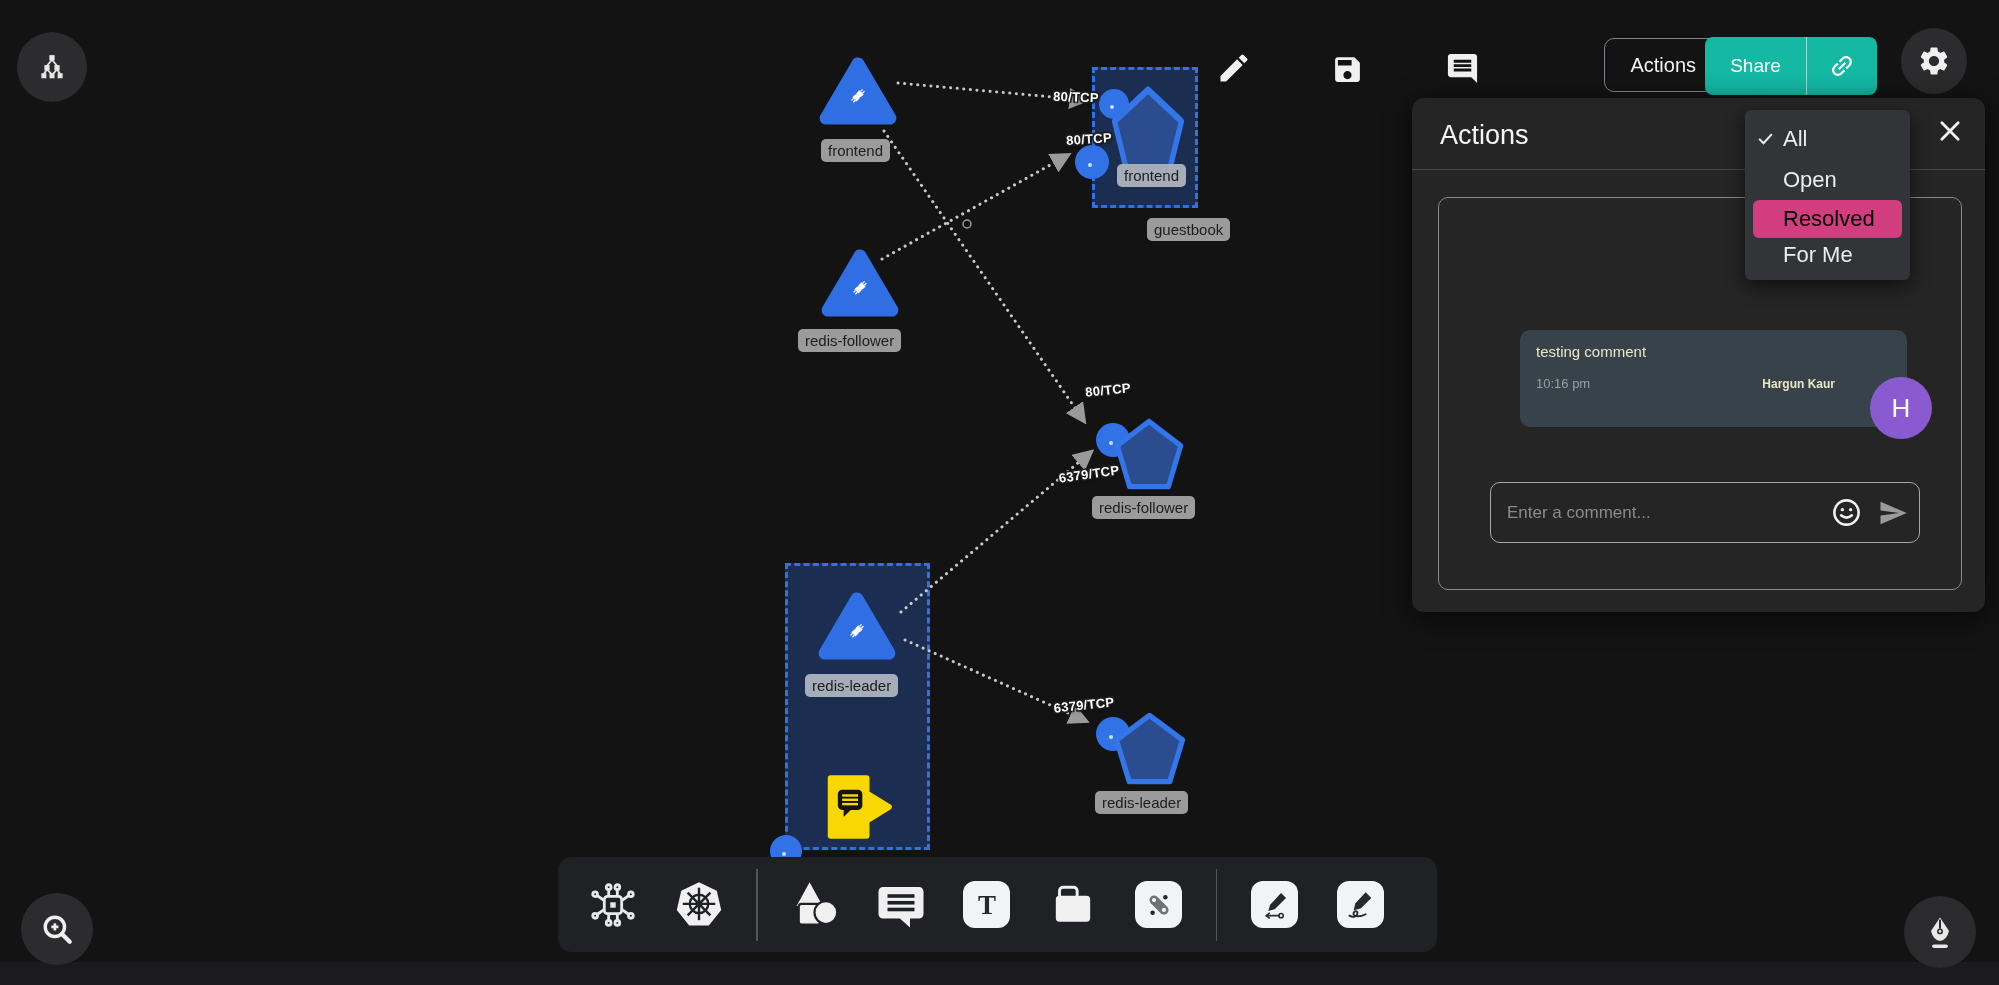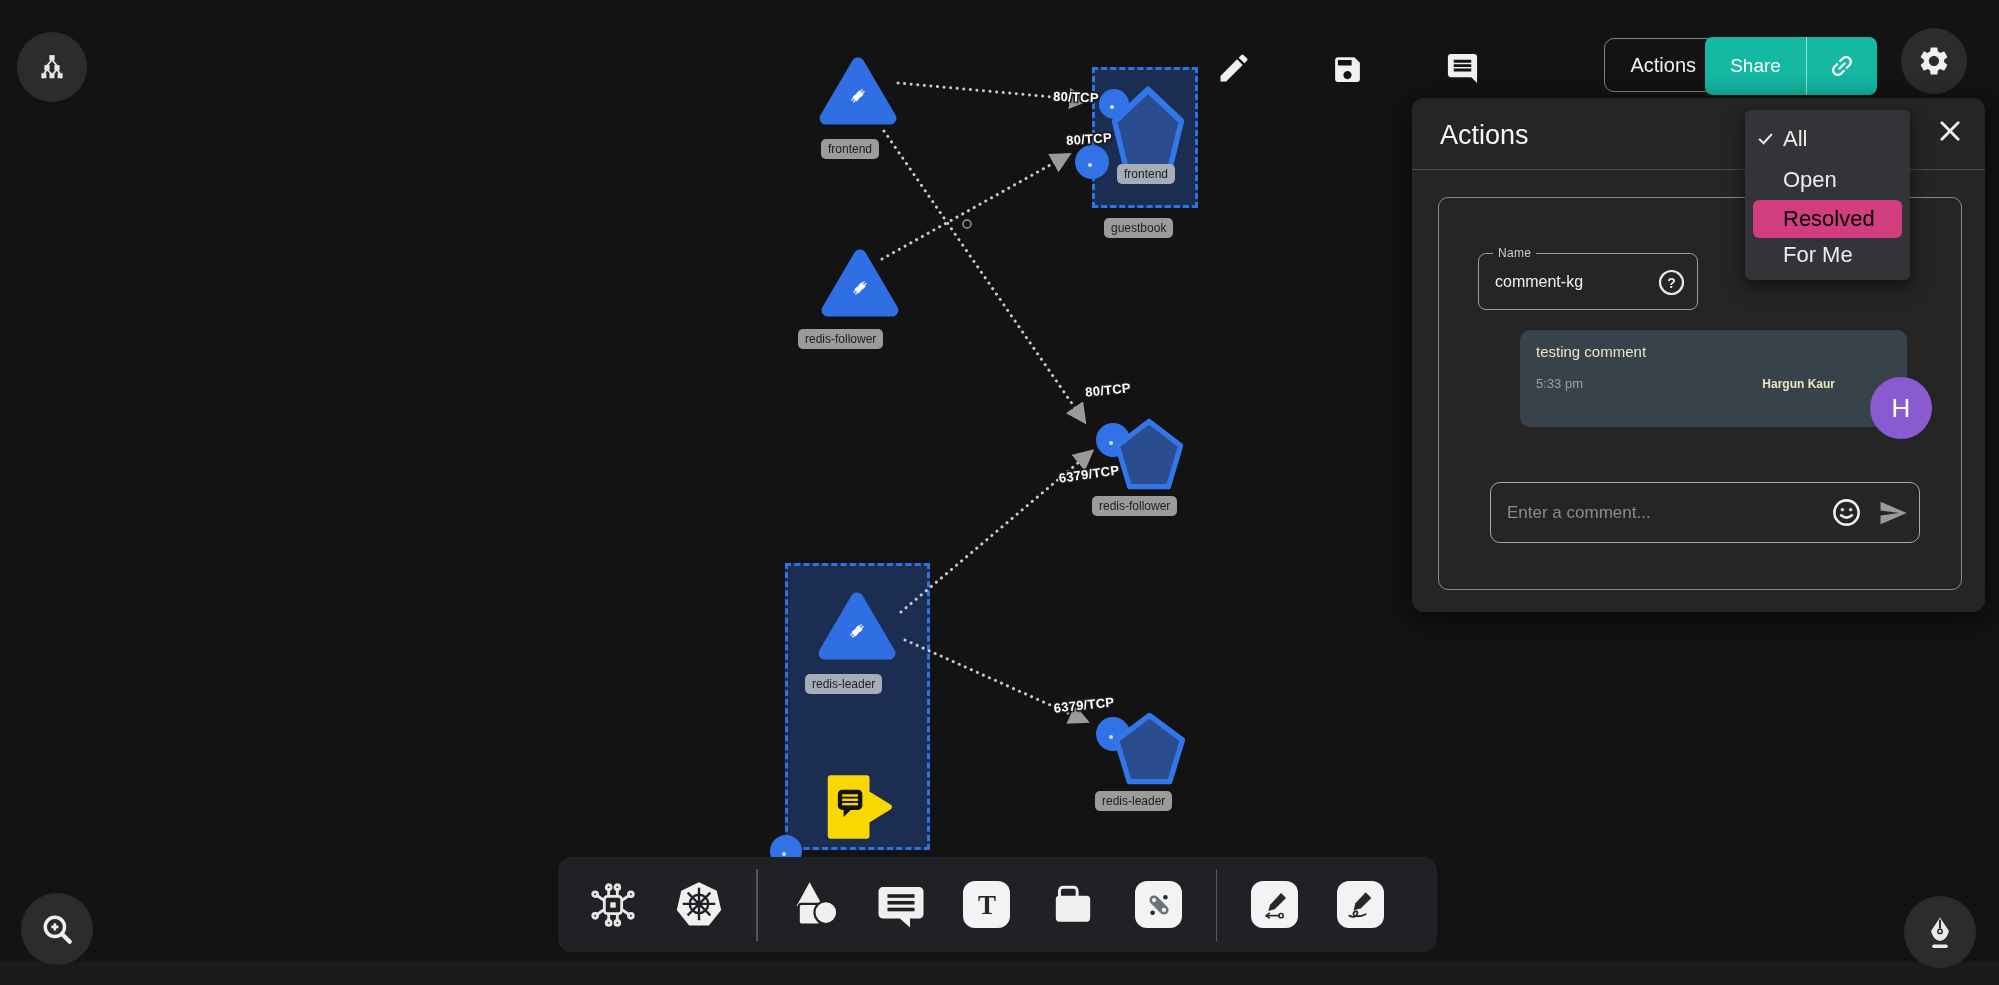--- a/index.html
+++ b/index.html
@@ -26,21 +26,21 @@
   .share-btn .divider{width:1px;background:rgba(255,255,255,.55);}
   .share-btn .linkpart{width:70px;display:flex;align-items:center;justify-content:center;}
   .circle-btn{
     border-radius:50%;background:#2c2c2e;display:flex;align-items:center;justify-content:center;
   }
   
   .sel-box{
     box-sizing:border-box;border:3px dashed #2f72e5;background:rgba(47,104,212,.32);
   }
   .pill{
-    background:#9b9b9b;color:#1d1d1d;font-size:12px;line-height:1;
+    background:#9b9b9b;color:#1d1d1d;font-size:15px;line-height:1;
     padding:4px 7px;border-radius:5px;white-space:nowrap;
   }
   .pill.light{background:#a6adb8;}
   .port{border-radius:50%;background:#3173e6;}
   .port .dot{position:absolute;width:4px;height:4px;border-radius:50%;background:#cfe0ff;left:38%;top:52%;}
   .edge-label{
     color:#fff;font-size:13px;font-weight:700;letter-spacing:.3px;white-space:nowrap;
     text-shadow:-1.5px -1.5px 0 #1d1d1d,1.5px -1.5px 0 #1d1d1d,-1.5px 1.5px 0 #1d1d1d,1.5px 1.5px 0 #1d1d1d,0 2px 3px rgba(0,0,0,.6);
   }
   
@@ -130,21 +130,21 @@
     </svg>
   </div>
   <div class="abs pill" style="left:821px;top:139px;">frontend</div>
 
   <div class="abs" style="left:1110px;top:83px;width:76px;height:98px;">
     <svg width="76" height="98" viewBox="0 0 100 100" preserveAspectRatio="none">
       <polygon points="50,7 94,39 77,93 23,93 6,39" fill="#2b4d90" stroke="#3376ea" stroke-width="7" stroke-linejoin="round"></polygon>
     </svg>
   </div>
   <div class="abs pill light" style="left:1117px;top:164px;">frontend</div>
-  <div class="abs pill" style="left:1104px;top:218px;">guestbook</div>
+  <div class="abs pill" style="left:1147px;top:218px;">guestbook</div>
 
   <div class="abs port" style="left:1099px;top:89px;width:30px;height:30px;">
       <i class="dot"></i>
     </div>
   <div class="abs port" style="left:1075px;top:145px;width:34px;height:34px;">
       <i class="dot"></i>
     </div>
   <div class="abs port" style="left:1096px;top:423px;width:34px;height:34px;">
       <i class="dot"></i>
     </div>
@@ -297,35 +297,25 @@
       <g stroke="#f0f0f0" stroke-width="2.4" stroke-linecap="round">
           <line x1="5" y1="5" x2="19" y2="19"></line>
           <line x1="19" y1="5" x2="5" y2="19"></line>
         </g>
     </svg>
   </div>
   <div class="abs panel-divider" style="left:0;top:71px;width:573px;"></div>
 
   <div class="abs inner-box" style="left:26px;top:99px;width:524px;height:393px;"></div>
 
-  <div class="abs name-field" style="left:66px;top:155px;width:220px;height:57px;">
-    <span class="name-legend">Name</span>
-    <span class="abs name-value" style="left:16px;top:19px;">comment-kg</span>
-    <div class="abs" style="left:179px;top:15px;width:27px;height:27px;">
-      <svg width="27" height="27" viewBox="0 0 27 27">
-        <circle cx="13.5" cy="13.5" r="11.5" fill="none" stroke="#e8e8e8" stroke-width="2.2"></circle>
-        <text x="13.5" y="18.5" text-anchor="middle" font-size="14" font-weight="bold" fill="#e8e8e8" font-family="Liberation Sans, sans-serif">?</text>
-      </svg>
-    </div>
-  </div>
 
   <div class="abs bubble" style="left:108px;top:232px;width:387px;height:97px;">
     <div class="txt">testing comment</div>
     <div class="meta">
-      <span class="time">5:33 pm</span>
+      <span class="time">10:16 pm</span>
       <span class="author">Hargun Kaur</span>
     </div>
   </div>
   <div class="abs avatar" style="left:458px;top:279px;width:62px;height:62px;">
     <span>H</span>
   </div>
 
   <div class="abs input-wrap" style="left:78px;top:384px;width:430px;height:61px;">
     <input class="comment-input" type="text" placeholder="Enter a comment..." style="">
     <div style="width:42px;display:flex;justify-content:center;">

